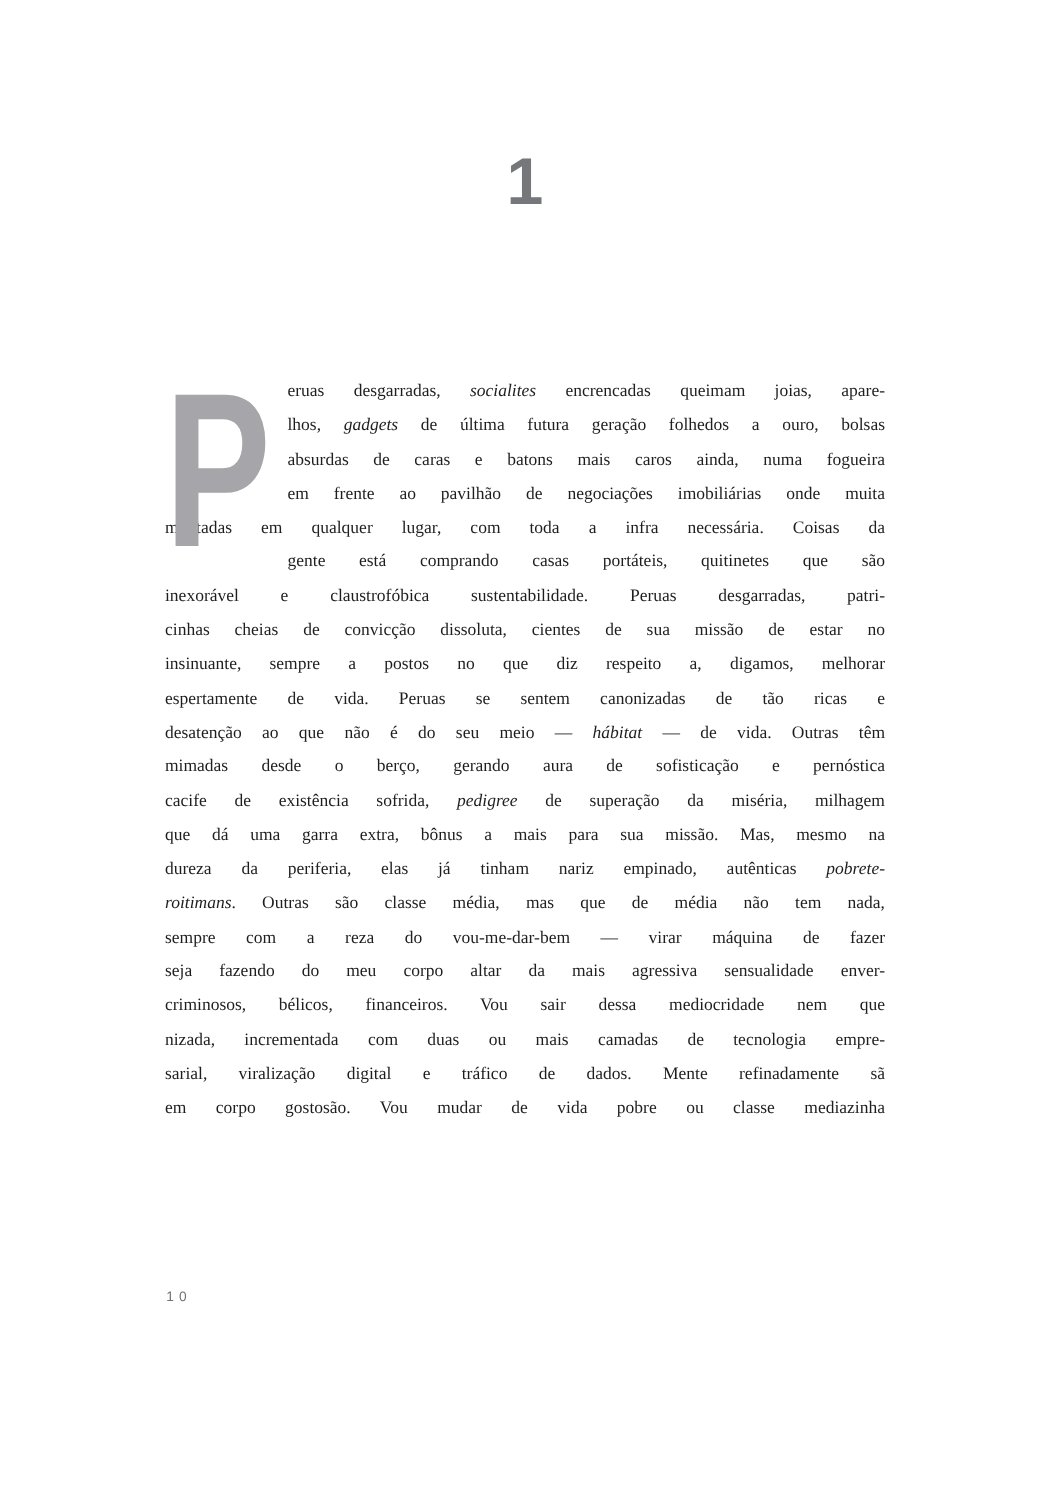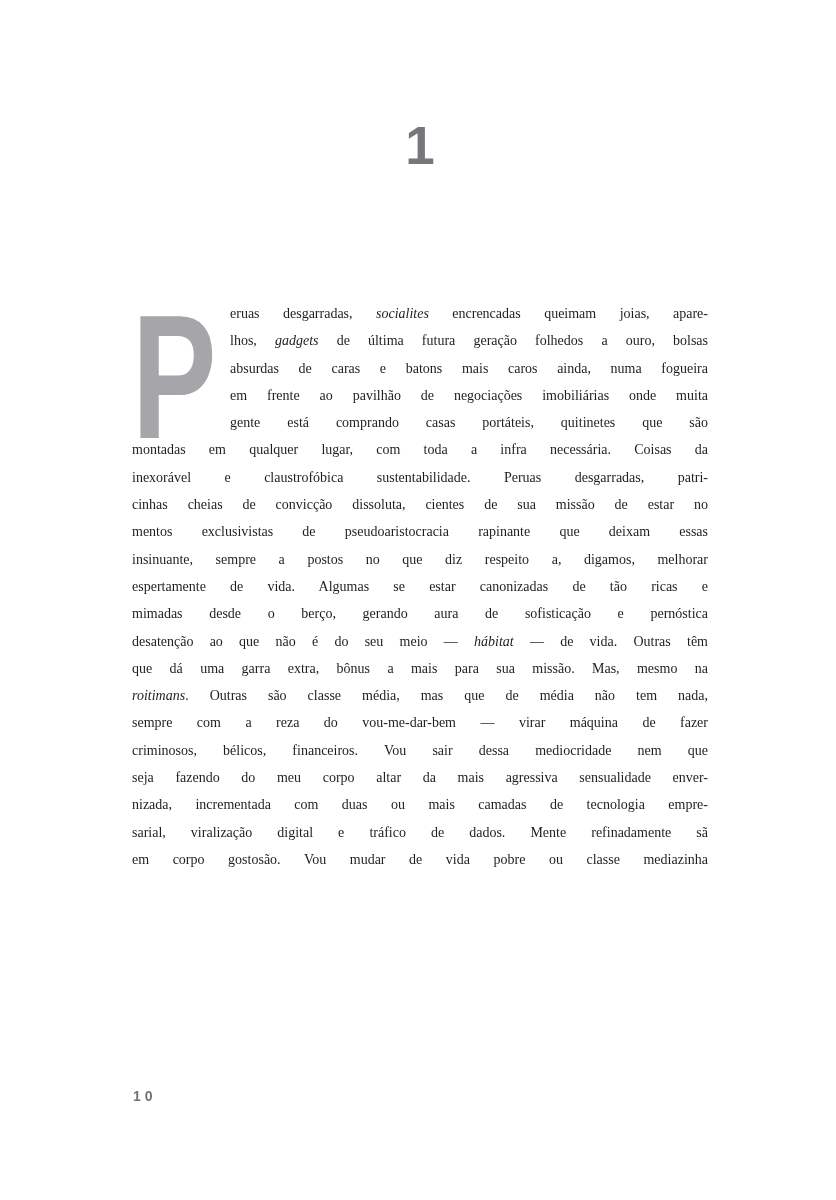--- a/index.html
+++ b/index.html
@@ -56,55 +56,56 @@
     color: var(--body-text);
     text-align: justify;
     text-align-last: justify;
     -moz-text-align-last: justify;
   }
   .line.indent { padding-left: 98px; }
   .line .it { font-style: italic; }
   .page-number {
     position: absolute;
     left: 133px;
-    top: 1088px;
+    top: 1032px;
     font-family: "Liberation Sans", "DejaVu Sans", sans-serif;
-    font-weight: bold;
-    font-size: 14px;
+    font-weight: normal;
+    font-size: 11px;
     letter-spacing: 4px;
     color: var(--page-number);
   }
 </style>
 </head>
 <body>
 
 <div class="page">
   <div class="chapter-number">1</div>
 
   <div class="text-block">
     <span class="drop-cap">P</span>
     <div id="paragraph">
         <div class="line indent"><span>eruas desgarradas, </span><span class="it">socialites</span><span> encrencadas queimam joias, apare-</span></div>
         <div class="line indent"><span>lhos, </span><span class="it">gadgets</span><span> de última futura geração folhedos a ouro, bolsas</span></div>
         <div class="line indent"><span>absurdas de caras e batons mais caros ainda, numa fogueira</span></div>
         <div class="line indent"><span>em frente ao pavilhão de negociações imobiliárias onde muita</span></div>
+        <div class="line"><span>montadas em qualquer lugar, com toda a infra necessária. Coisas da</span></div>
         <div class="line indent"><span>gente está comprando casas portáteis, quitinetes que são</span></div>
-        <div class="line"><span>montadas em qualquer lugar, com toda a infra necessária. Coisas da</span></div>
         <div class="line"><span>inexorável e claustrofóbica sustentabilidade. Peruas desgarradas, patri-</span></div>
         <div class="line"><span>cinhas cheias de convicção dissoluta, cientes de sua missão de estar no</span></div>
-        <div class="line"><span>mentos exclusivistas de pseudoaristocracia rapinante que deixam essas</span></div>
         <div class="line"><span>insinuante, sempre a postos no que diz respeito a, digamos, melhorar</span></div>
-        <div class="line"><span>espertamente de vida. Algumas se estar canonizadas de tão ricas e</span></div>
+        <div class="line"><span>espertamente de vida. Peruas se sentem canonizadas de tão ricas e</span></div>
+        <div class="line"><span>desatenção ao que não é do seu meio — </span><span class="it">hábitat</span><span> — de vida. Outras têm</span></div>
         <div class="line"><span>mimadas desde o berço, gerando aura de sofisticação e pernóstica</span></div>
-        <div class="line"><span>desatenção ao que não é do seu meio — </span><span class="it">hábitat</span><span> — de vida. Outras têm</span></div>
+        <div class="line"><span>cacife de existência sofrida, </span><span class="it">pedigree</span><span> de superação da miséria, milhagem</span></div>
         <div class="line"><span>que dá uma garra extra, bônus a mais para sua missão. Mas, mesmo na</span></div>
+        <div class="line"><span>dureza da periferia, elas já tinham nariz empinado, autênticas </span><span class="it">pobrete-</span></div>
         <div class="line"><span class="it">roitimans</span><span>. Outras são classe média, mas que de média não tem nada,</span></div>
         <div class="line"><span>sempre com a reza do vou-me-dar-bem — virar máquina de fazer</span></div>
+        <div class="line"><span>seja fazendo do meu corpo altar da mais agressiva sensualidade enver-</span></div>
         <div class="line"><span>criminosos, bélicos, financeiros. Vou sair dessa mediocridade nem que</span></div>
-        <div class="line"><span>seja fazendo do meu corpo altar da mais agressiva sensualidade enver-</span></div>
         <div class="line"><span>nizada, incrementada com duas ou mais camadas de tecnologia empre-</span></div>
         <div class="line"><span>sarial, viralização digital e tráfico de dados. Mente refinadamente sã</span></div>
         <div class="line"><span>em corpo gostosão. Vou mudar de vida pobre ou classe mediazinha</span></div>
       </div>
   </div>
 
   <div class="page-number">10</div>
 </div>
 
 </body></html>

